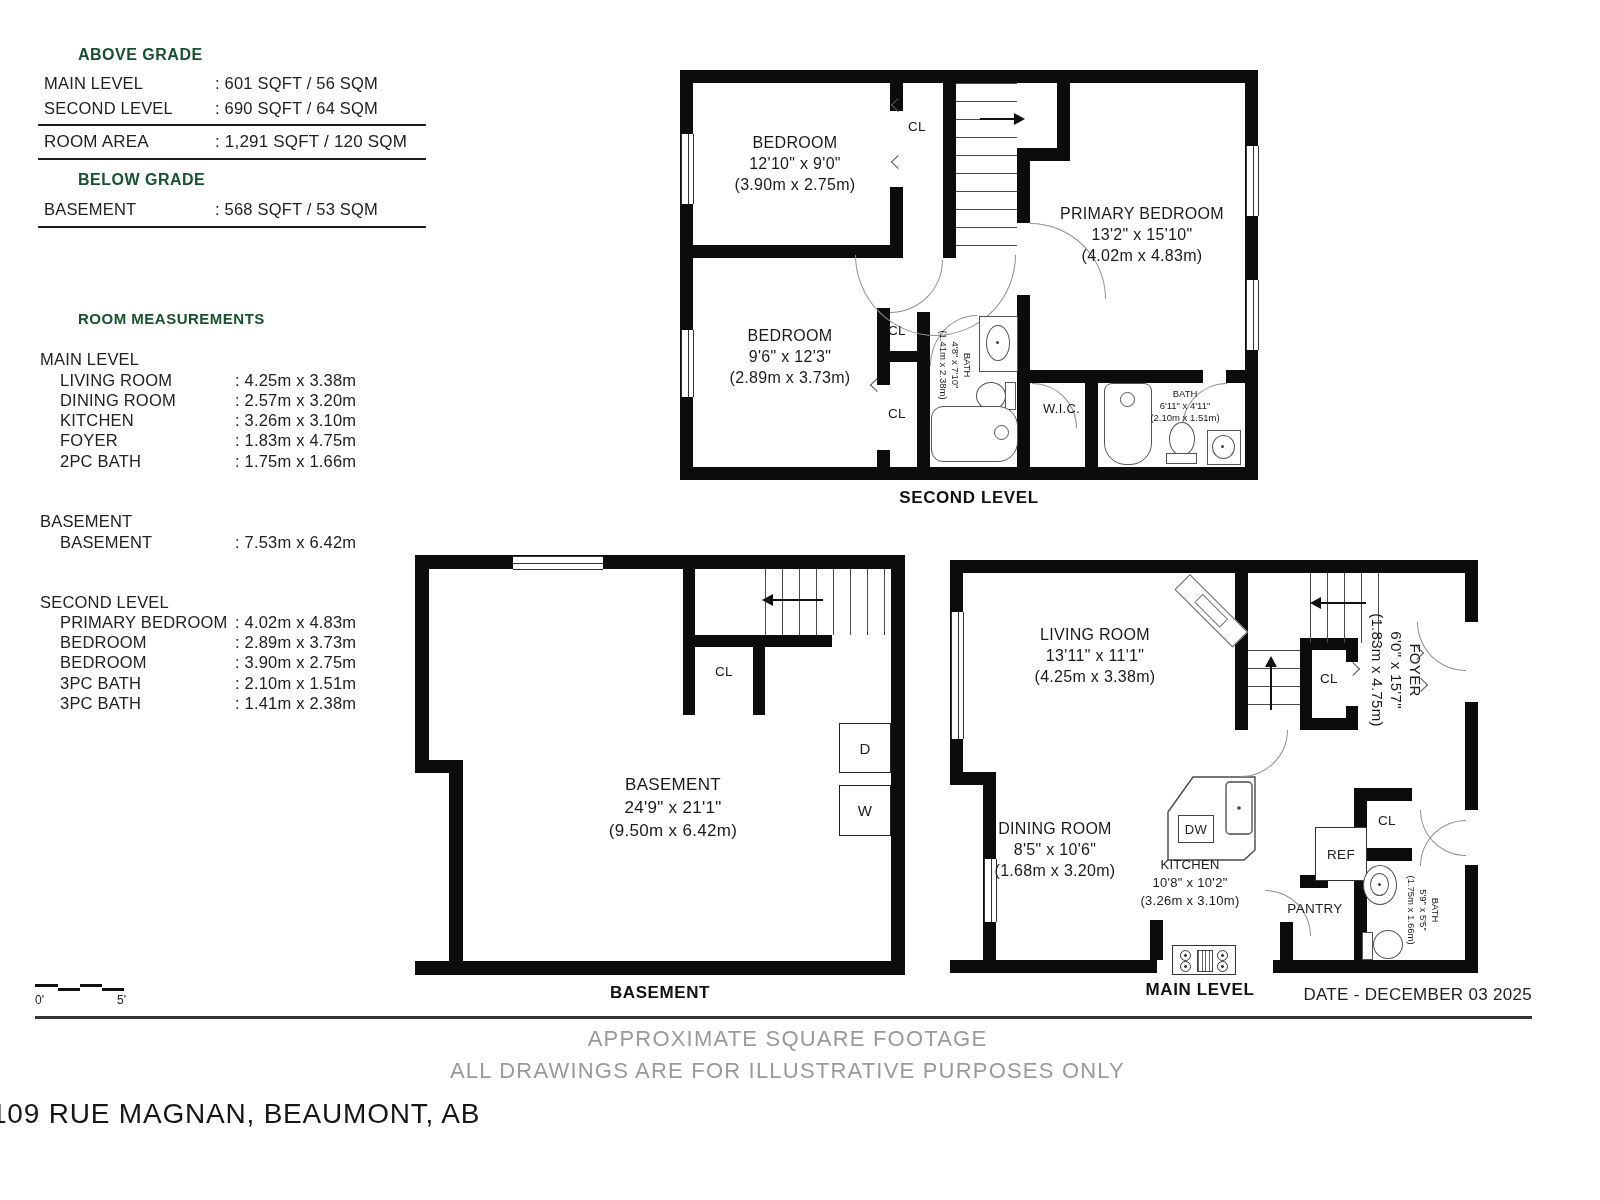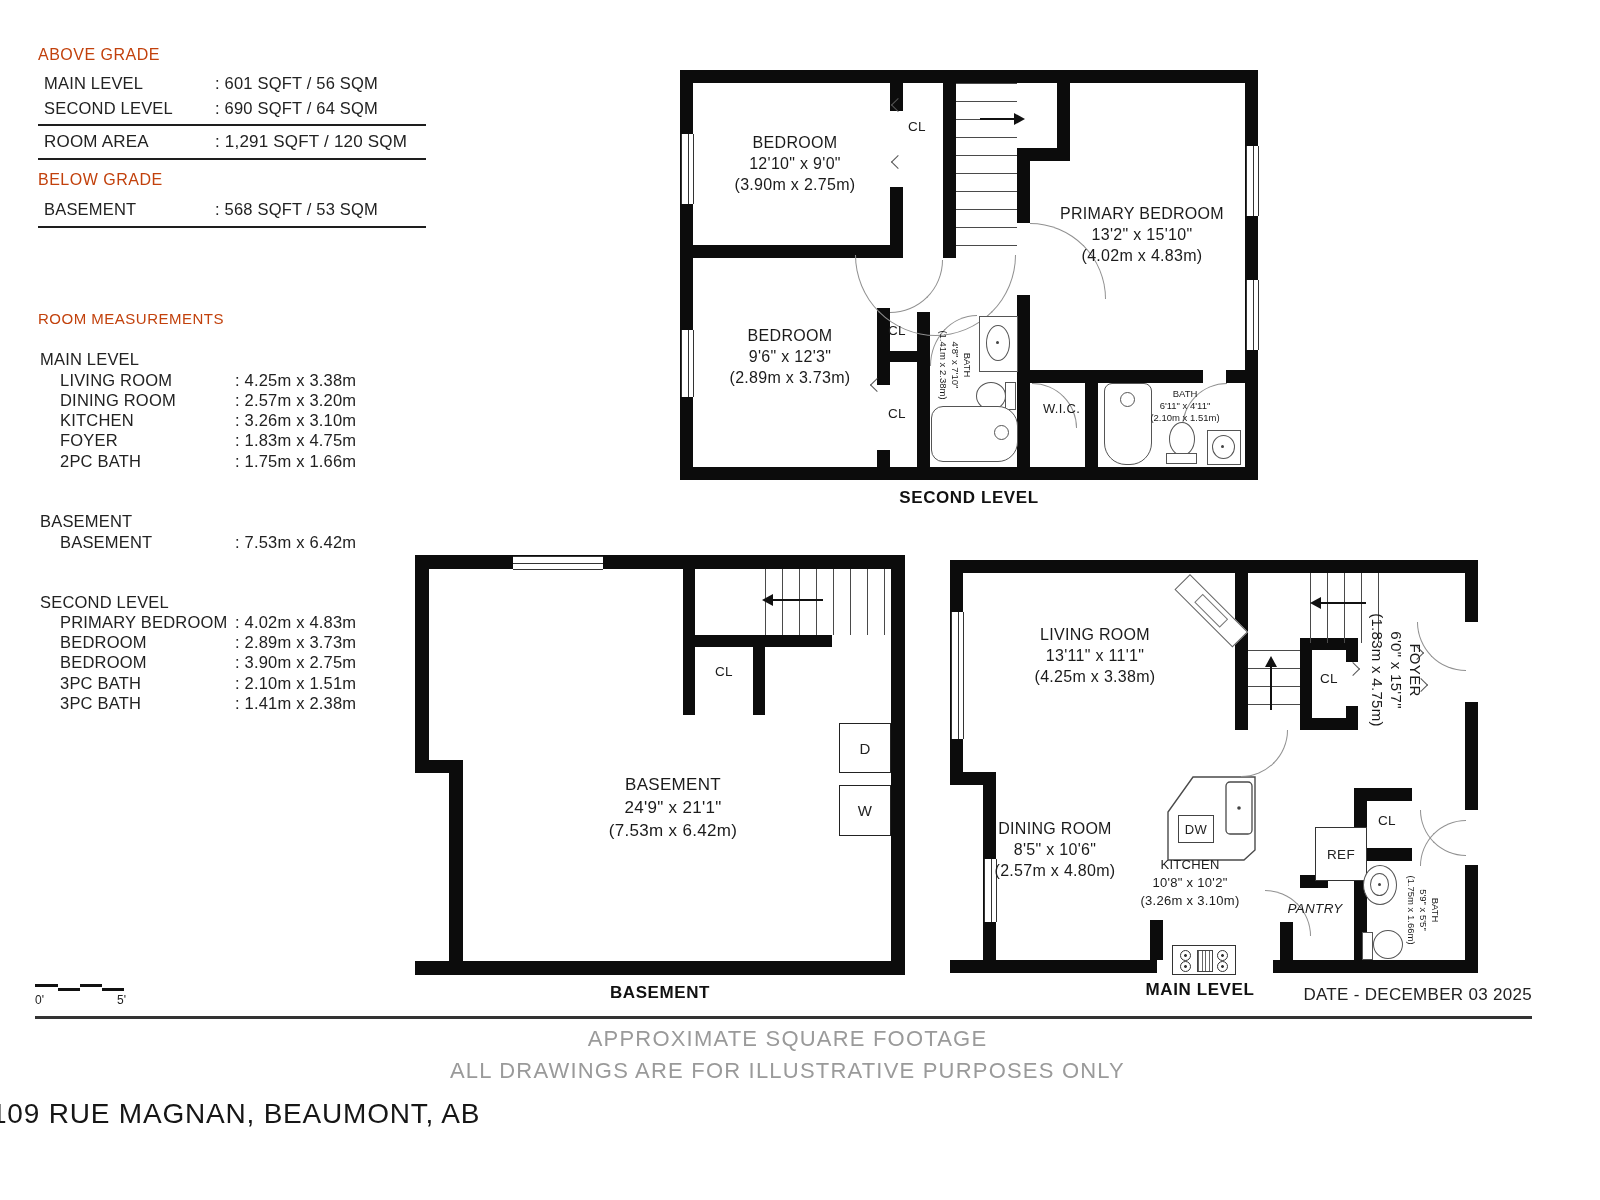--- a/index.html
+++ b/index.html
@@ -26,21 +26,21 @@
   .st-h{position:absolute;background-image:repeating-linear-gradient(to right,#4a4a4a 0,#4a4a4a 1px,transparent 1px,transparent 17px);}
   .fx{position:absolute;border:1.4px solid #555;background:#fff;}
   .ell{position:absolute;border:1.3px solid #555;border-radius:50%;background:#fff;}
   .dot{position:absolute;width:3px;height:3px;background:#444;border-radius:50%;}
   .aline{position:absolute;background:#111;}
   .ah-r{position:absolute;width:0;height:0;border-left:11px solid #111;border-top:6px solid transparent;border-bottom:6px solid transparent;}
   .ah-l{position:absolute;width:0;height:0;border-right:11px solid #111;border-top:6px solid transparent;border-bottom:6px solid transparent;}
   .ah-u{position:absolute;width:0;height:0;border-bottom:11px solid #111;border-left:6px solid transparent;border-right:6px solid transparent;}
   .box{position:absolute;border:1.5px solid #222;background:#fff;display:flex;align-items:center;justify-content:center;font-size:15px;color:#222;letter-spacing:.3px;}
   .caption{position:absolute;text-align:center;font-weight:bold;font-size:17px;letter-spacing:.6px;color:#111;}
-  .ttl{position:absolute;font-weight:normal;font-size:16px;letter-spacing:.5px;color:#c2410c;}
+  .ttl{position:absolute;font-weight:bold;font-size:16px;letter-spacing:.5px;color:#14532d;margin-left:40px;}
   .trow{position:absolute;font-size:16.5px;color:#222;letter-spacing:.2px;}
   .trow .tv{position:absolute;white-space:nowrap;}
   .hr{position:absolute;background:#1e1e1e;height:2px;}
   .burner{position:absolute;width:9px;height:9px;border:1px solid #333;border-radius:50%;background:radial-gradient(circle,#333 1.2px,transparent 1.6px);}
 </style>
 </head>
 <body>
 
 <div class="ttl" style="left:38px;top:46px;">ABOVE GRADE</div>
 <div class="trow" style="left:44px;top:74px;">
@@ -216,21 +216,21 @@
     </div>
   <div class="box" style="left:424px;top:168px;width:50px;height:48px;">
       <span>D</span>
     </div>
   <div class="box" style="left:424px;top:230px;width:50px;height:49px;">
       <span>W</span>
     </div>
   <div class="lbl" style="left:143px;top:218px;width:230px;font-size:17px;line-height:23px;">
     <span>BASEMENT</span>
     <span>24'9" x 21'1"</span>
-    <span>(7.53m x 6.42m)</span>
+    <span>(9.50m x 6.42m)</span>
   </div>
   <div class="caption" style="left:0;top:428px;width:490px;">BASEMENT</div>
 </div>
 
 <div class="abs" style="left:950px;top:560px;width:528px;height:450px;">
   <div class="w" style="left:0;top:0;width:528px;height:13px;"></div>
   <div class="w" style="left:0;top:400px;width:528px;height:13px;"></div>
   <div class="abs" style="left:207px;top:400px;width:116px;height:13px;background:#fff;"></div>
   <div class="w" style="left:0;top:0;width:13px;height:225px;"></div>
   <div class="w" style="left:0;top:212px;width:46px;height:13px;"></div>
@@ -307,21 +307,21 @@
   </div>
 
   <div class="lbl" style="left:55px;top:64px;width:180px;">
     <span>LIVING ROOM</span>
     <span>13'11" x 11'1"</span>
     <span>(4.25m x 3.38m)</span>
   </div>
   <div class="lbl" style="left:15px;top:258px;width:180px;">
     <span>DINING ROOM</span>
     <span>8'5" x 10'6"</span>
-    <span>(2.57m x 4.80m)</span>
+    <span>(1.68m x 3.20m)</span>
   </div>
   <div class="lbl" style="left:150px;top:296px;width:180px;font-size:13px;line-height:18px;">
     <span>KITCHEN</span>
     <span>10'8" x 10'2"</span>
     <span>(3.26m x 3.10m)</span>
   </div>
   <div class="lbl rot" style="left:366px;top:81px;width:160px;height:58px;font-size:15px;line-height:19px;">
     <span>FOYER</span>
     <span>6'0" x 15'7"</span>
     <span>(1.83m x 4.75m)</span>
@@ -330,21 +330,21 @@
     <span>BATH</span>
     <span>5'9" x 5'5"</span>
     <span>(1.75m x 1.66m)</span>
   </div>
   <div class="lbl sm" style="left:362px;top:110px;width:34px;">
       <span>CL</span>
     </div>
   <div class="lbl sm" style="left:420px;top:252px;width:34px;">
       <span>CL</span>
     </div>
-  <div class="lbl sm" style="left:305px;top:340px;width:120px;font-style:italic;">
+  <div class="lbl sm" style="left:305px;top:340px;width:120px;">
       <span>PANTRY</span>
     </div>
   <div class="caption" style="left:0;top:420px;width:500px;">MAIN LEVEL</div>
 </div>
 
 <div class="abs" style="left:35px;top:982px;width:95px;height:26px;">
   <div class="abs" style="left:0;top:2px;width:23px;height:3px;background:#111;"></div>
   <div class="abs" style="left:23px;top:6px;width:22px;height:3px;background:#111;"></div>
   <div class="abs" style="left:45px;top:2px;width:22px;height:3px;background:#111;"></div>
   <div class="abs" style="left:67px;top:6px;width:22px;height:3px;background:#111;"></div>

